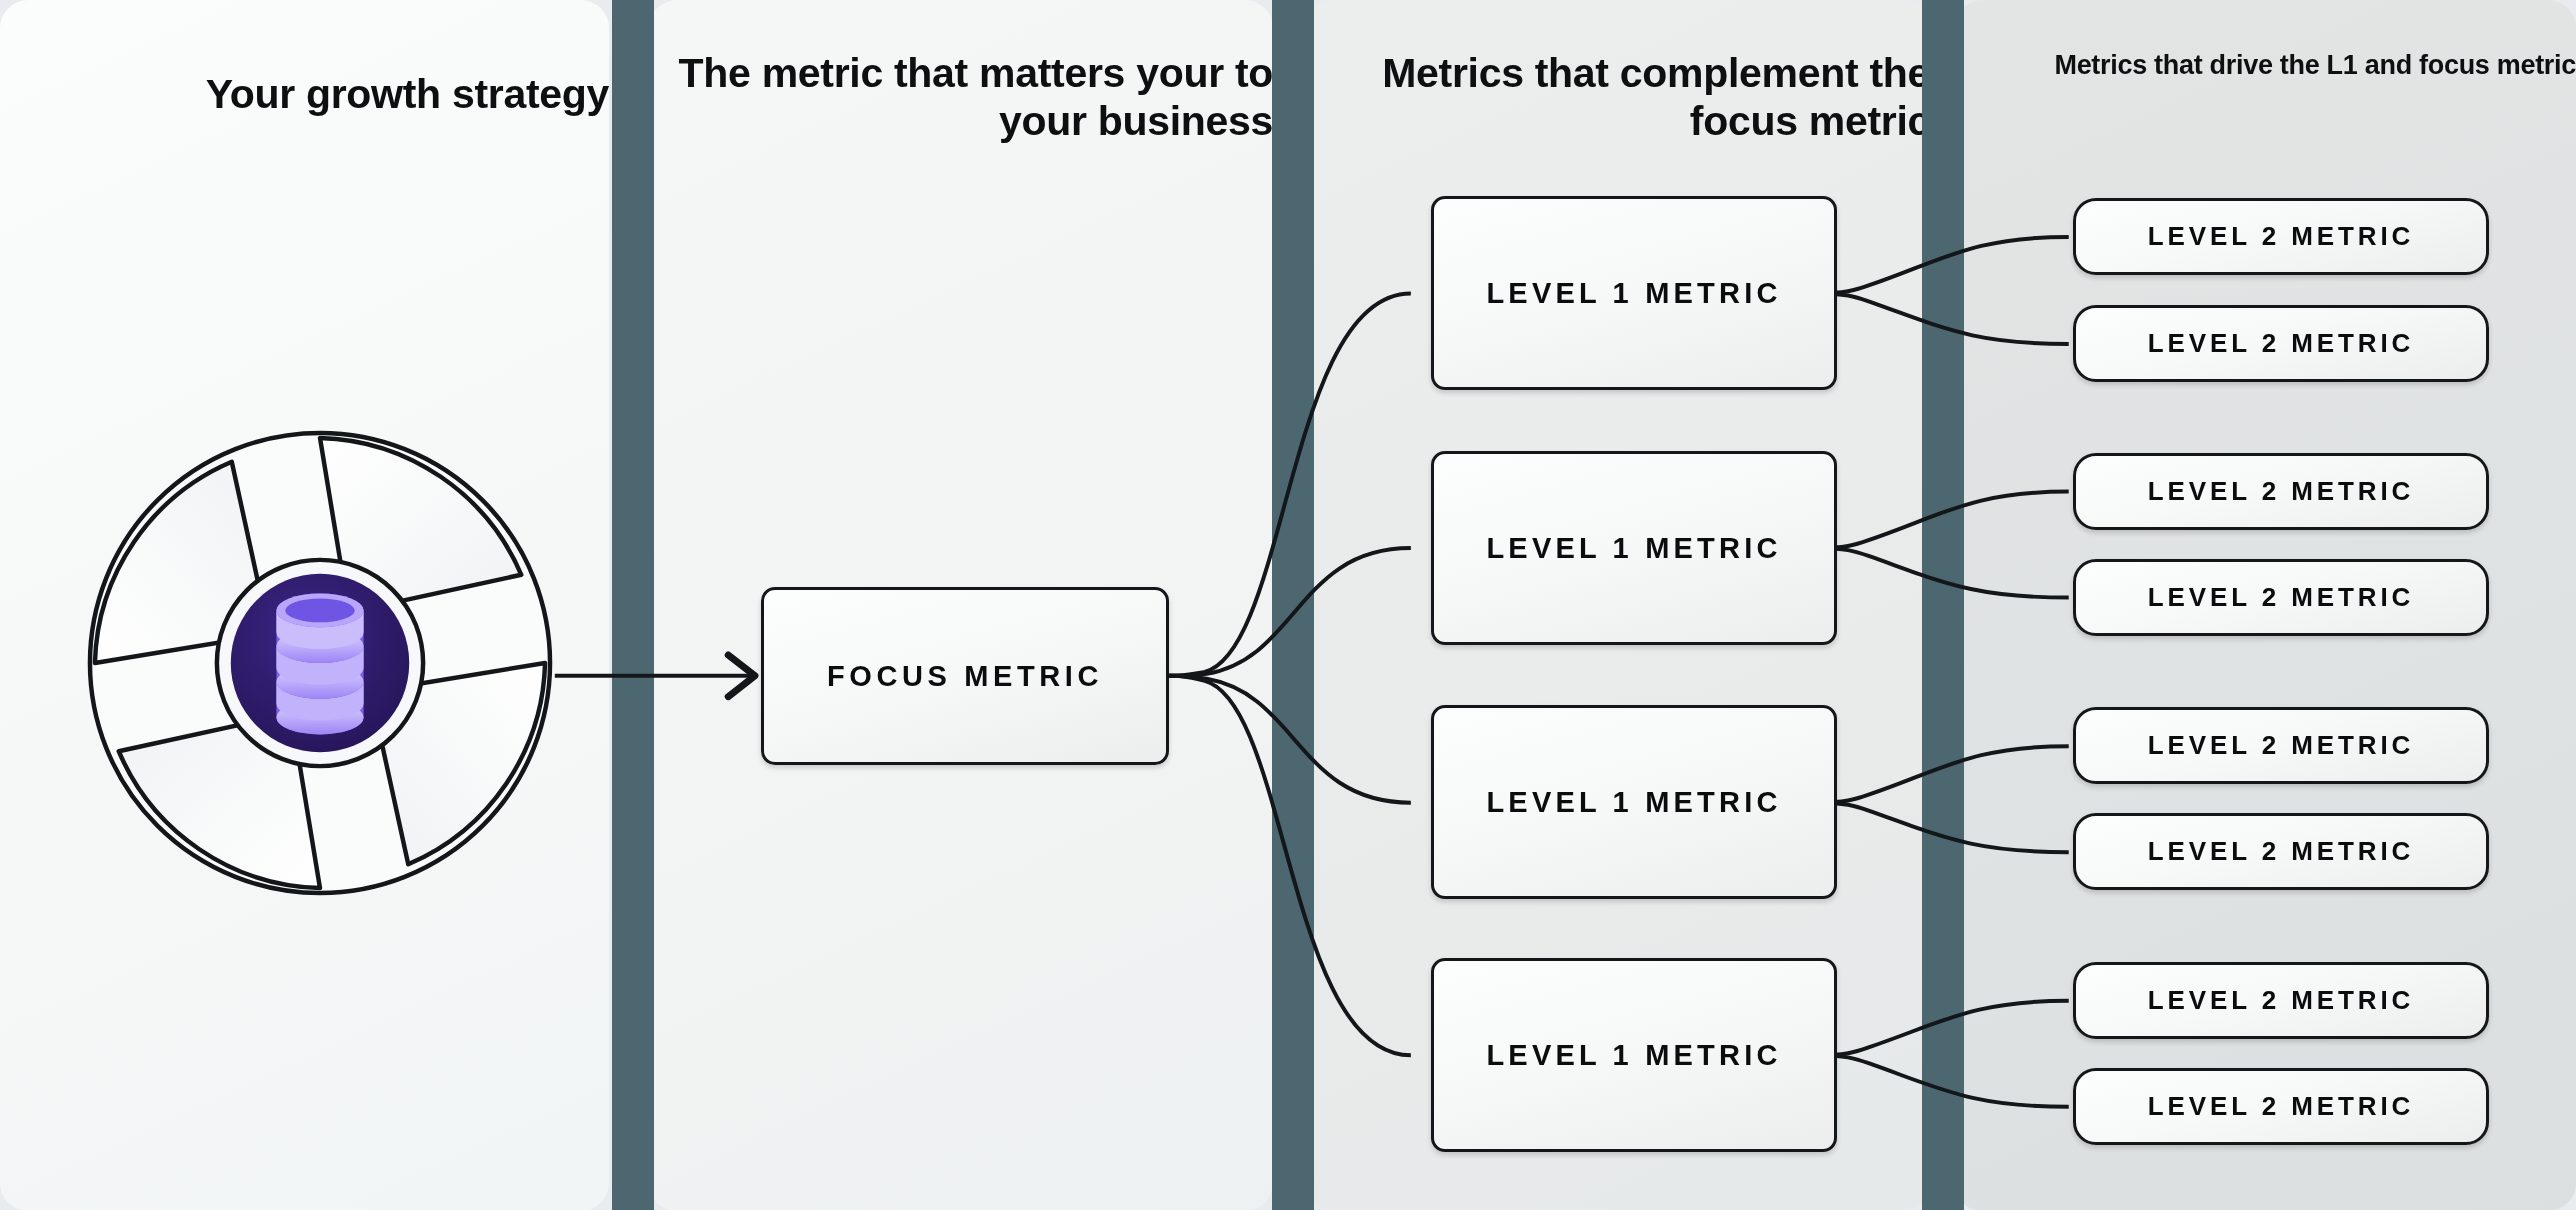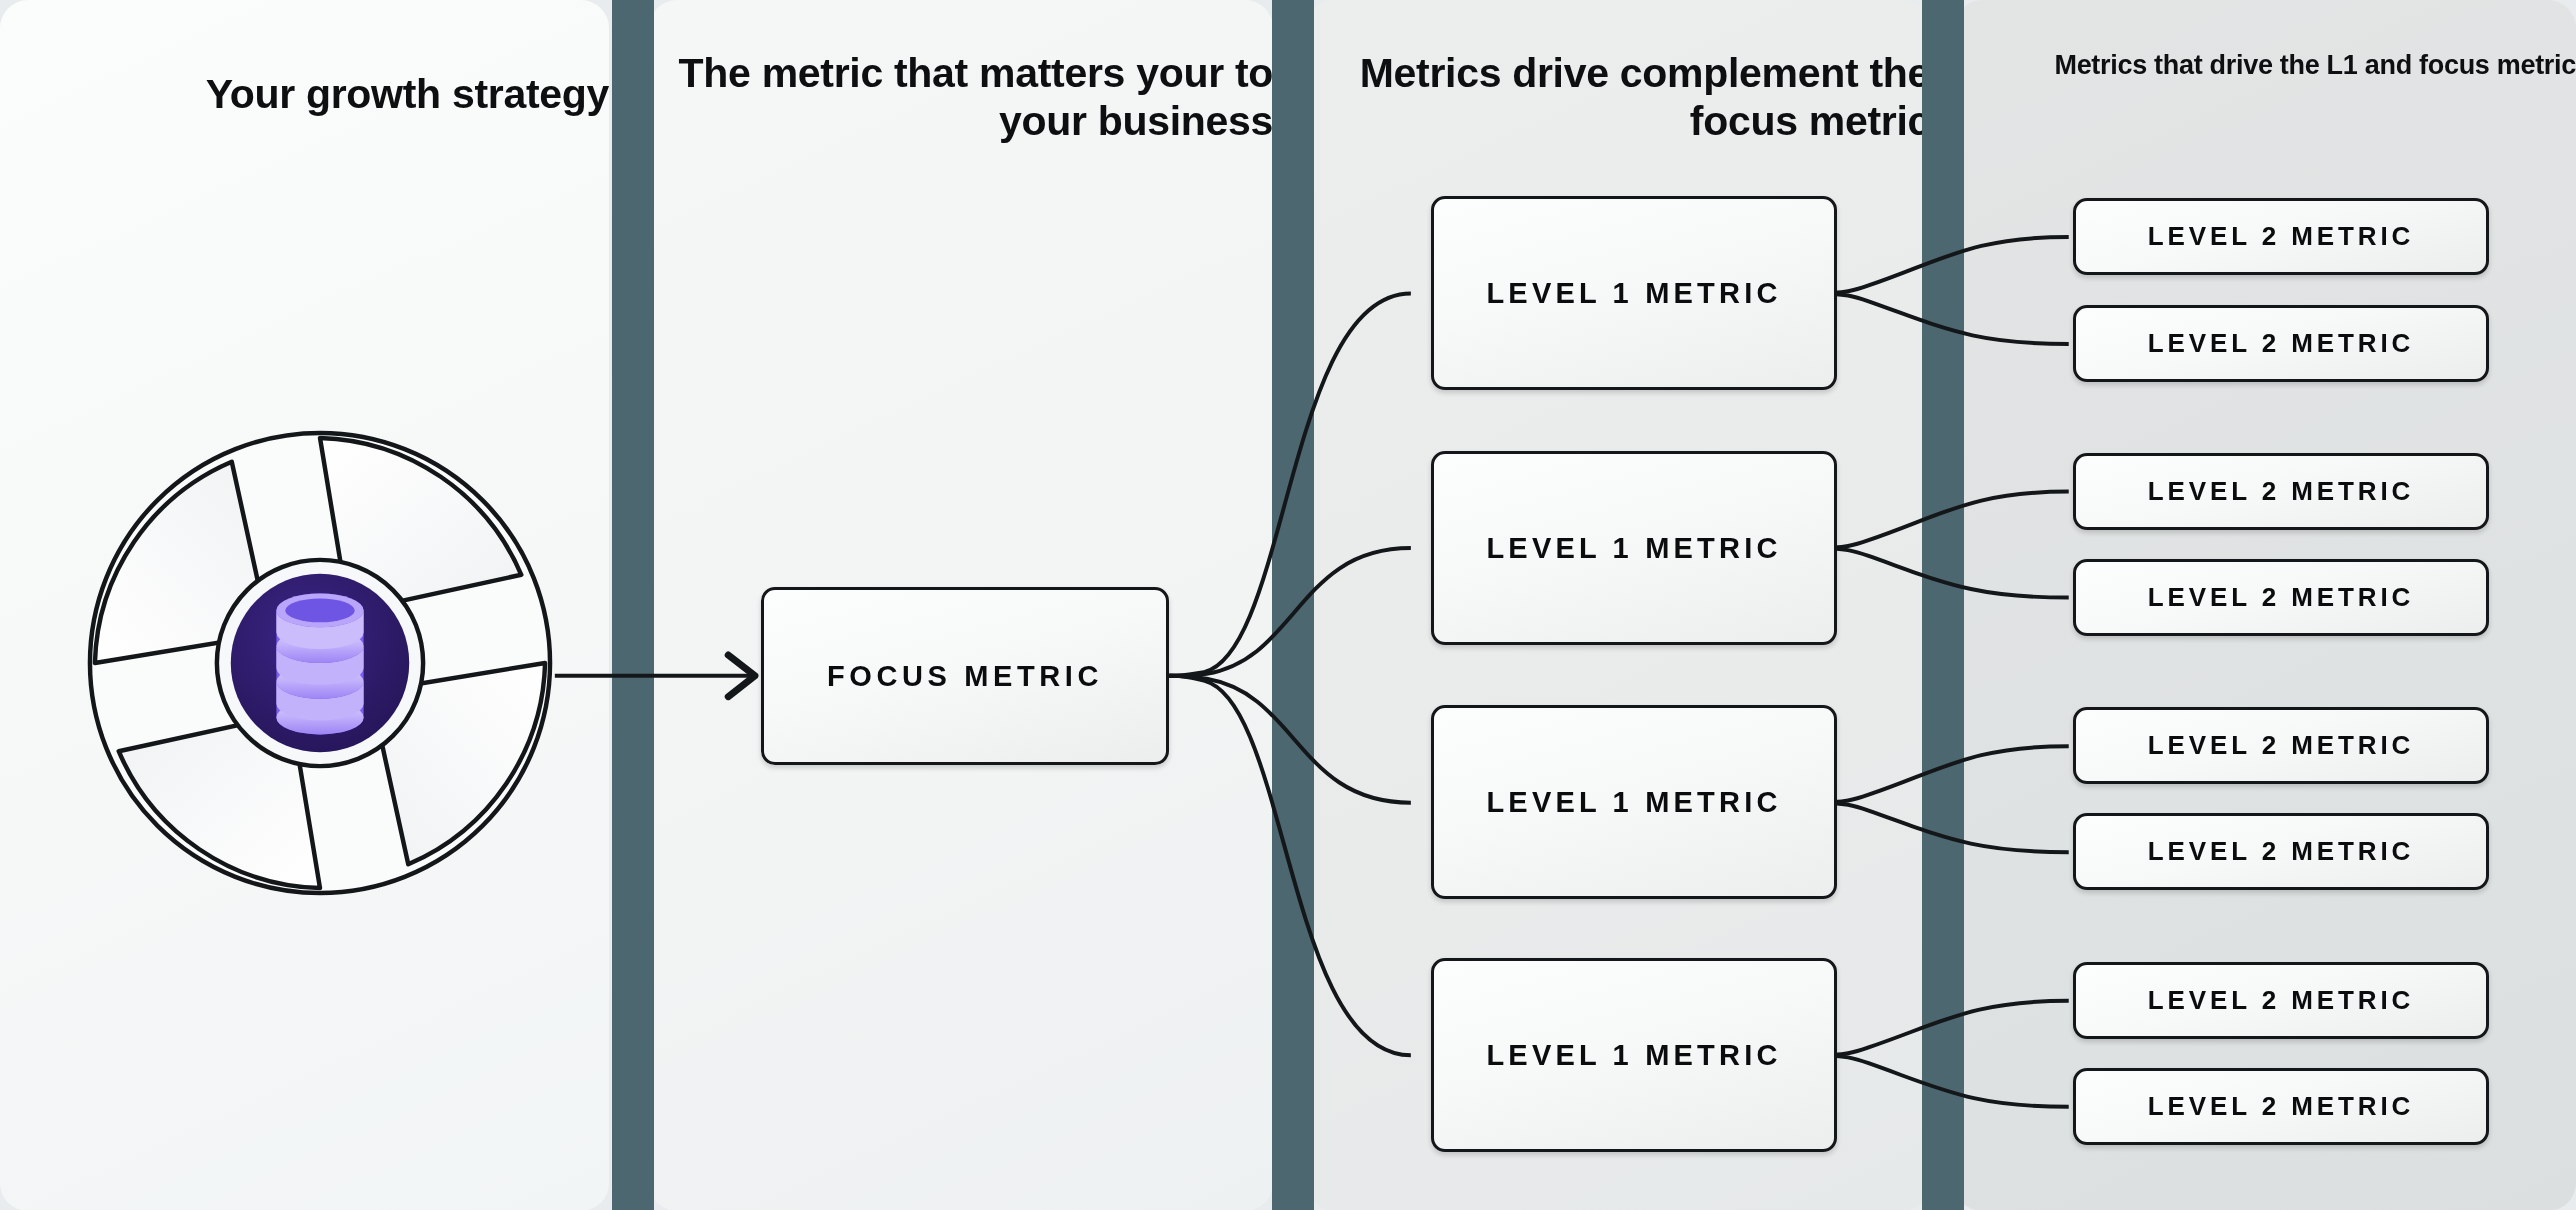--- a/index.html
+++ b/index.html
@@ -73,21 +73,21 @@
   #focus{left:761px;top:587px;width:408px;height:178px;}
 
   
   .l1{left:1411px;width:406px;height:194px;margin-left:20px;}
   #l1-0{top:196px;}
   #l1-1{top:451px;}
   #l1-2{top:705px;}
   #l1-3{top:958px;}
 
   
-  .l2{left:2073px;width:416px;height:77px;}
+  .l2{left:2073px;width:416px;height:77px;border-radius:23px;}
   #l2-0{top:198px;} #l2-1{top:305px;}
   #l2-2{top:453px;} #l2-3{top:559px;}
   #l2-4{top:707px;} #l2-5{top:813px;}
   #l2-6{top:962px;} #l2-7{top:1068px;}
 
   
   #links{position:absolute;left:0;top:0;width:2576px;height:1211px;z-index:5;
          pointer-events:none;}
   #links path,#links line{fill:none;stroke:#14171a;stroke-width:4;}
   #links .arrowhead{fill:none;stroke:#14171a;stroke-width:7;
@@ -98,21 +98,21 @@
 
 <div id="stage">
 
   <div class="panel" id="p1">
     <div class="hdr">Your growth strategy</div>
   </div>
   <div class="panel" id="p2">
     <div class="hdr">The metric that matters your to your business</div>
   </div>
   <div class="panel" id="p3">
-    <div class="hdr">Metrics drive complement the focus metric</div>
+    <div class="hdr">Metrics that complement the focus metric</div>
   </div>
   <div class="panel" id="p4">
     <div class="hdr">Metrics that drive the L1 and focus metric</div>
   </div>
 
   <div class="divider" id="d1"></div>
   <div class="divider" id="d2"></div>
   <div class="divider" id="d3"></div>
 
   <svg id="logo" viewBox="0 0 474 474">

